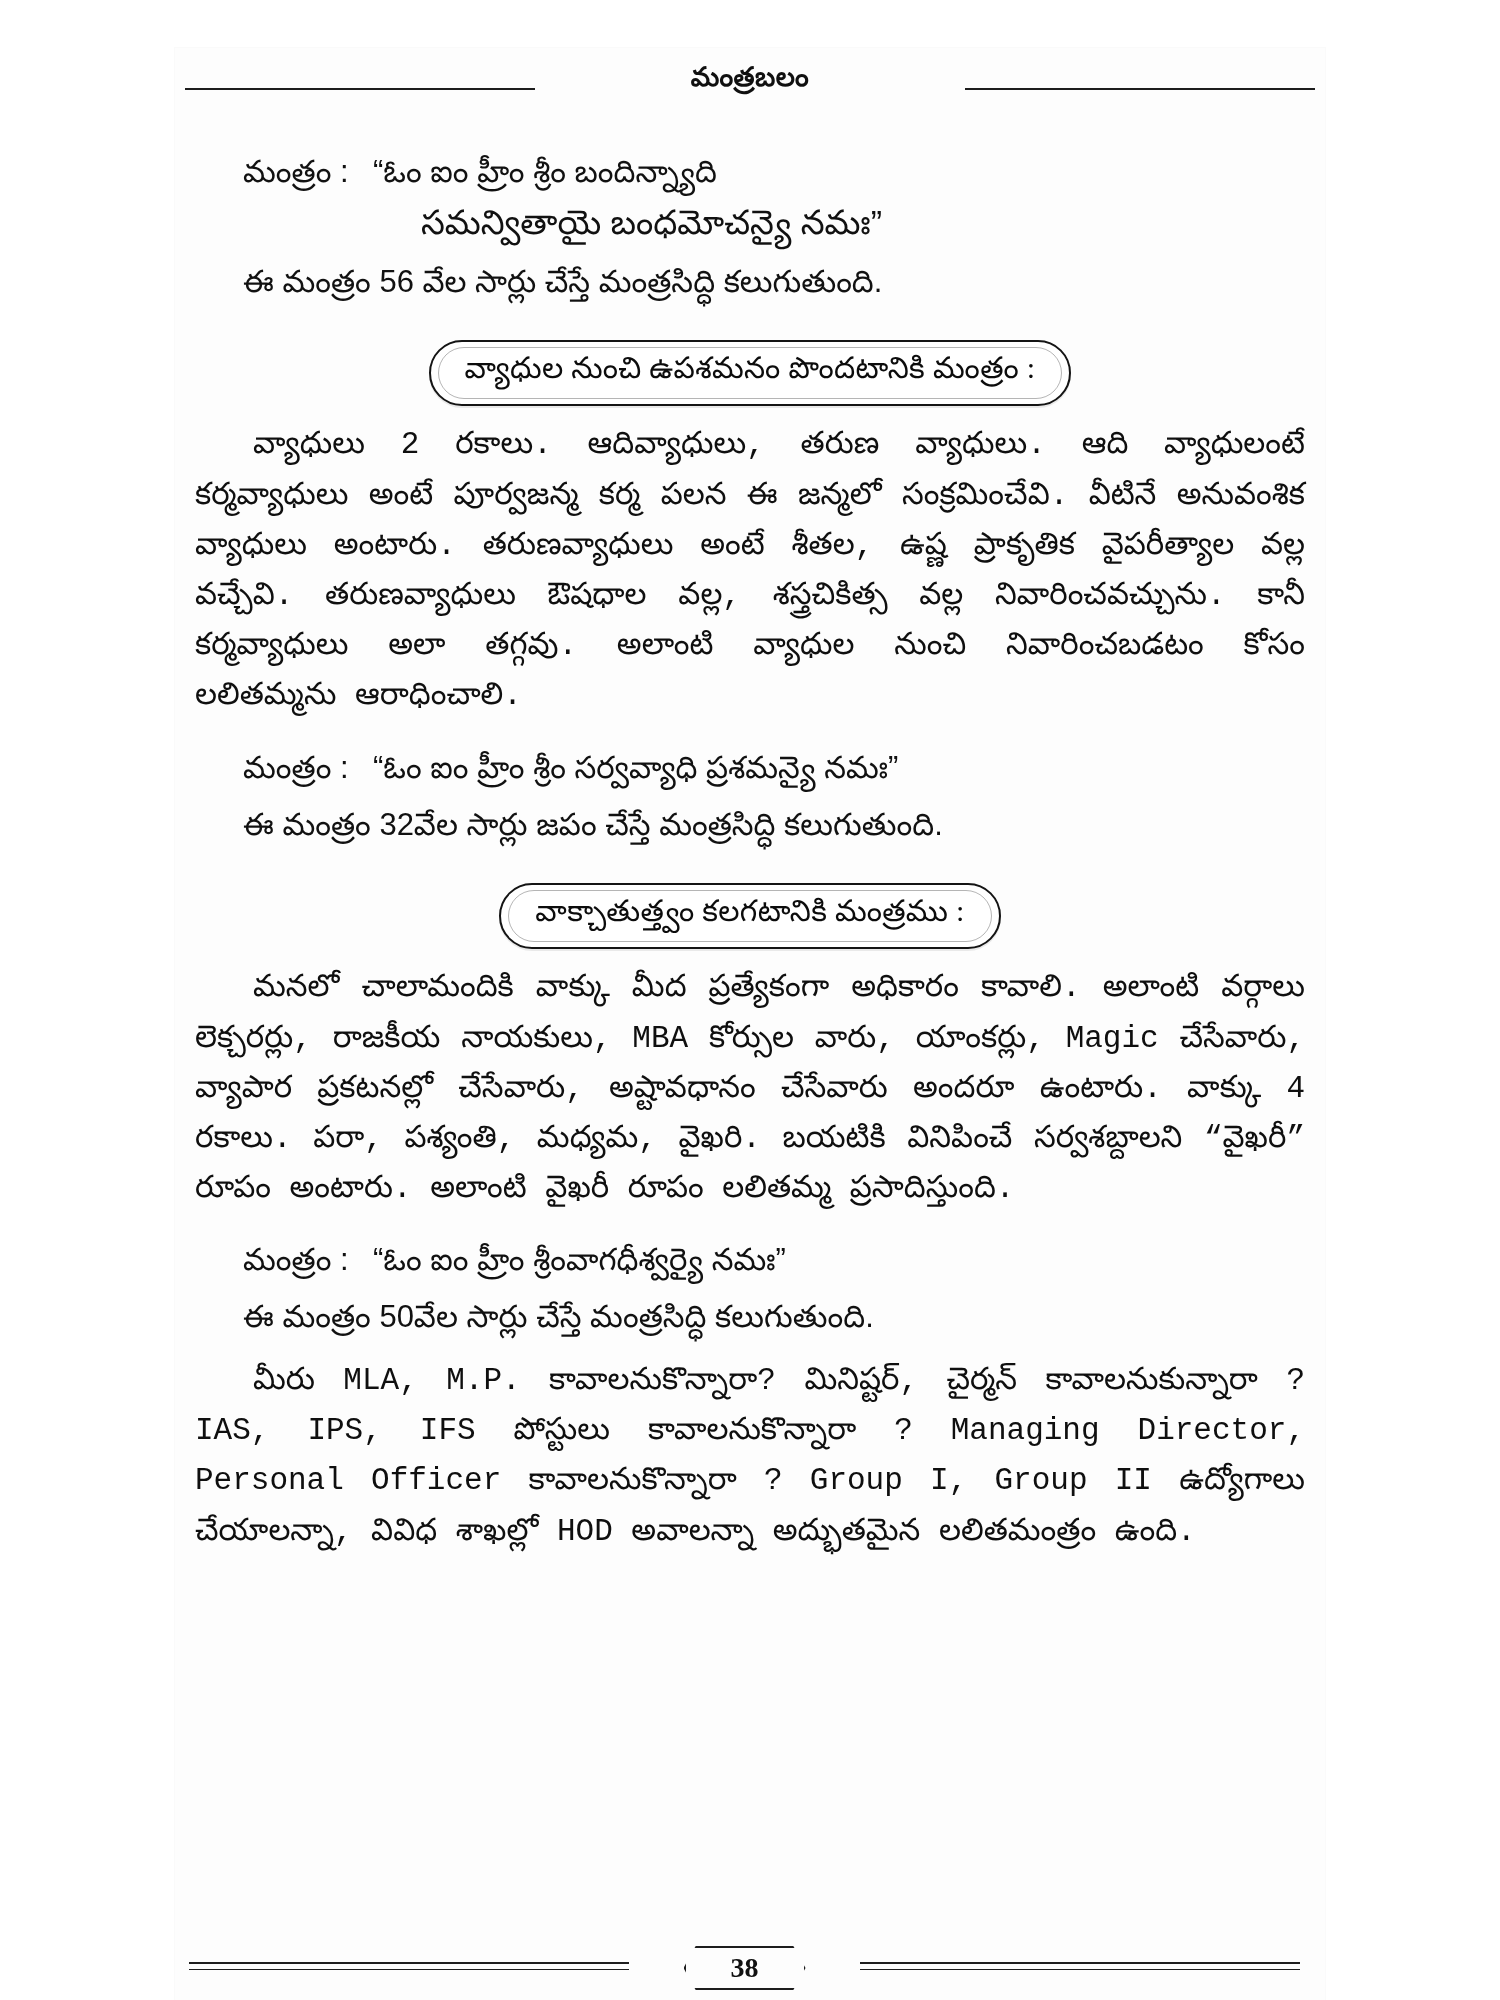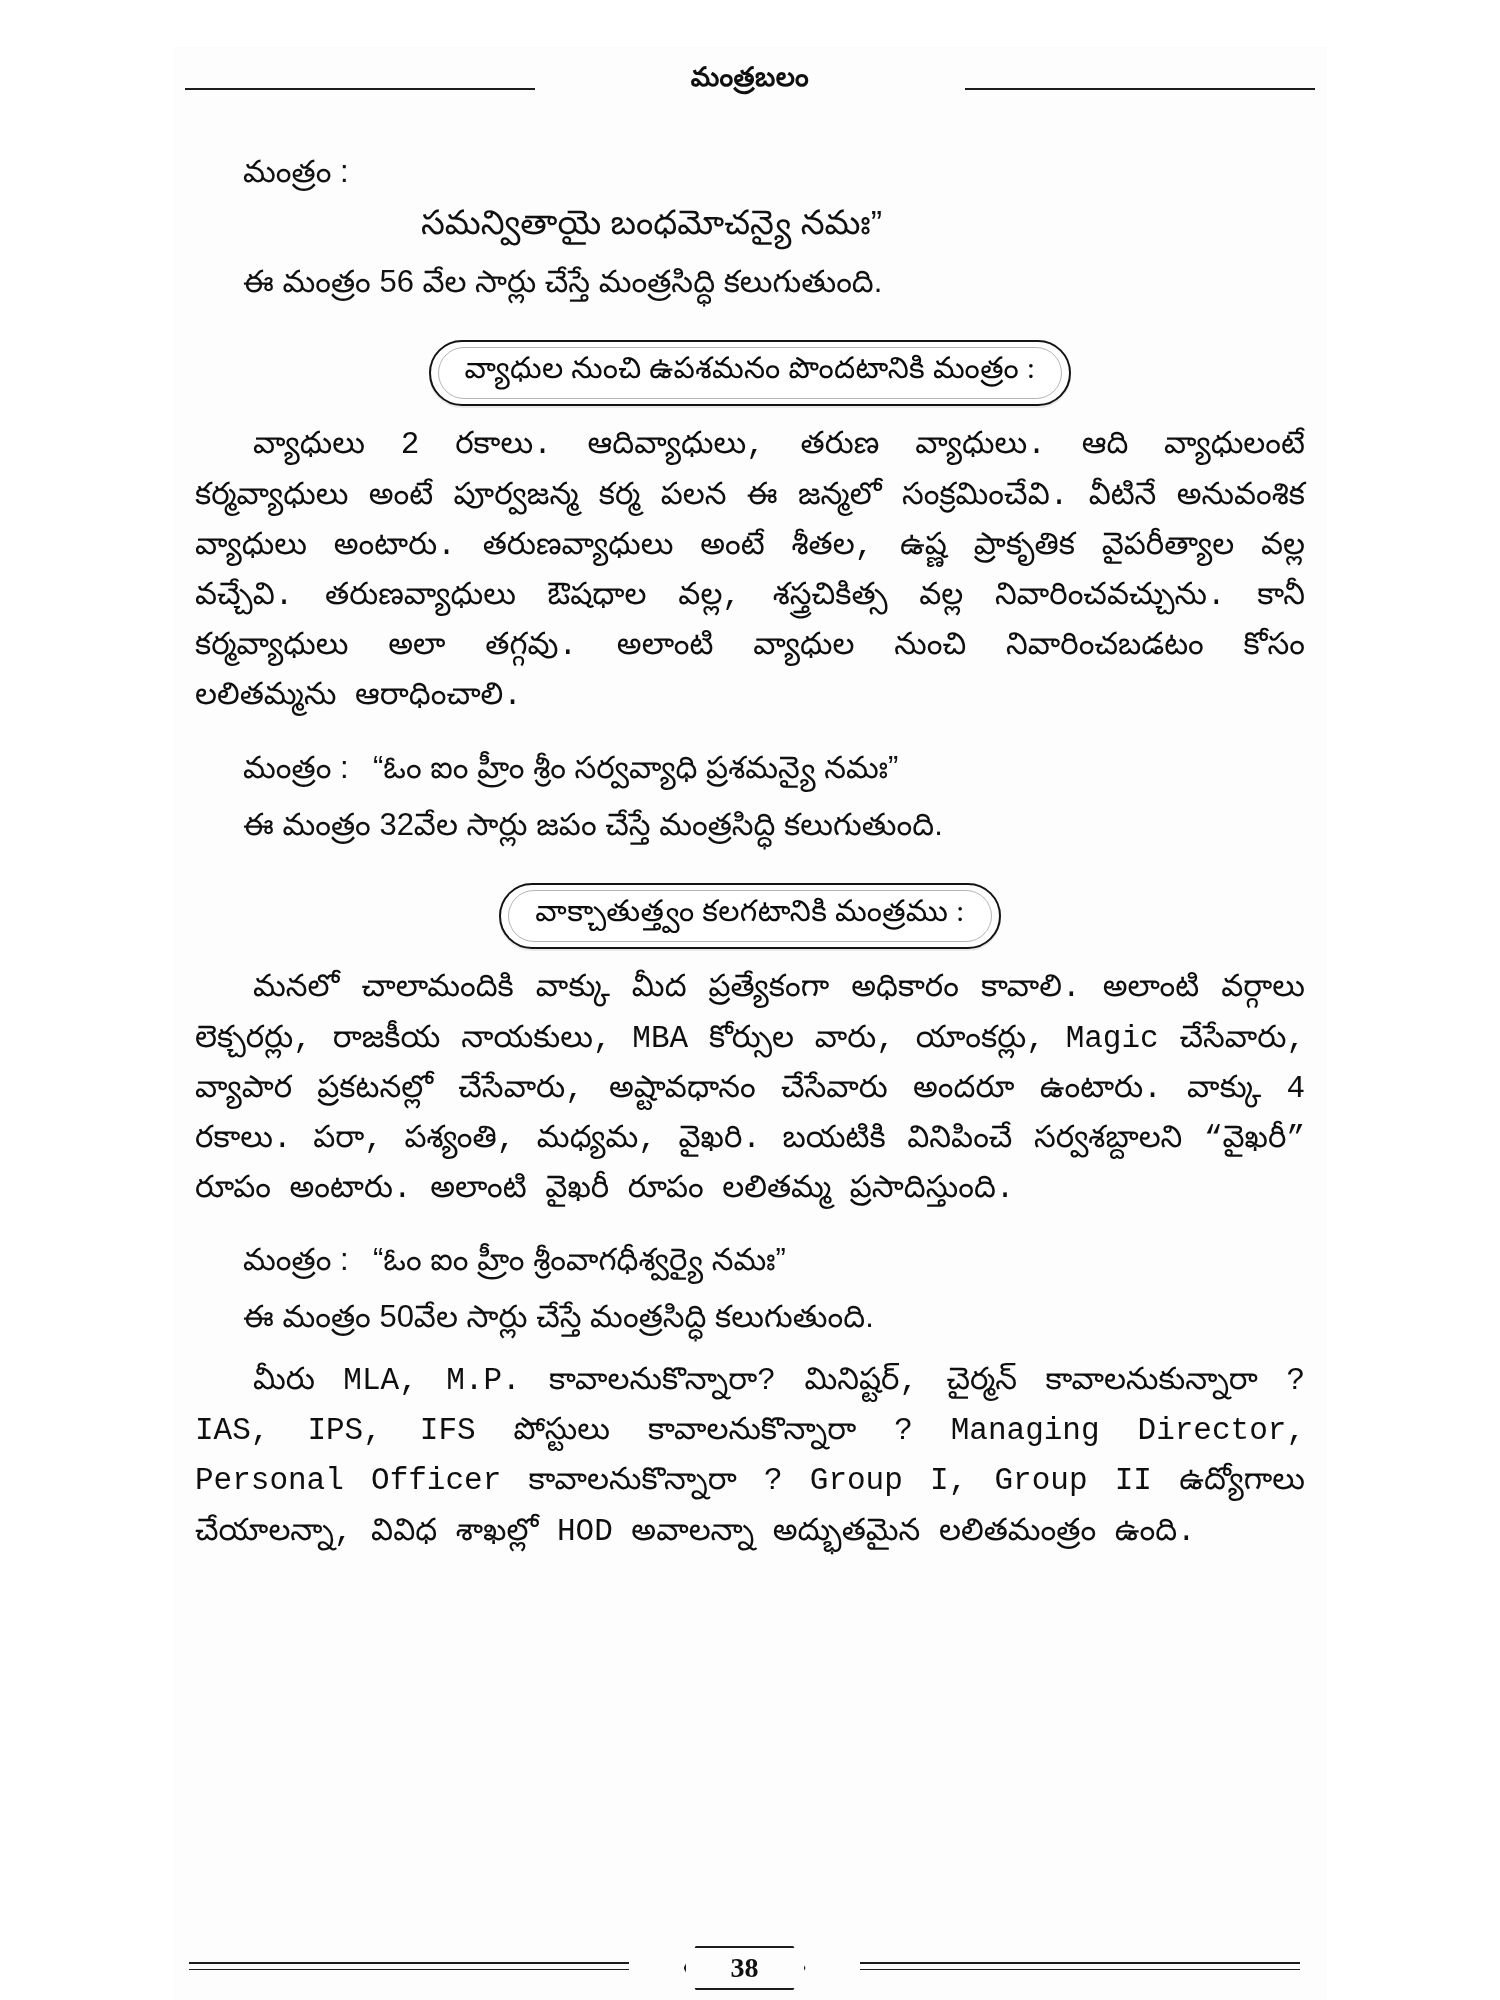--- a/index.html
+++ b/index.html
@@ -197,20 +197,21 @@
       <div class="header-rule left"></div>
       <div class="header-rule right"></div>
       <div class="header-title">మంత్రబలం</div>
     </div>
 
     <div class="content">
 
       <div class="mantra-block">
         <div class="mantra-row">
           <div class="mantra-label">మంత్రం :</div>
+          <div class="mantra-text">“ఓం ఐం హ్రీం శ్రీం బందిన్న్యాది</div>
         </div>
         <div class="mantra-cont">సమన్వితాయై బంధమోచన్యై నమః”</div>
         <div class="note-line">ఈ మంత్రం 56 వేల సార్లు చేస్తే మంత్రసిద్ధి కలుగుతుంది.</div>
       </div>
 
       <div class="capsule-wrap">
         <div class="capsule">
           <span class="capsule-text">వ్యాధుల నుంచి ఉపశమనం పొందటానికి మంత్రం :</span>
         </div>
       </div>

